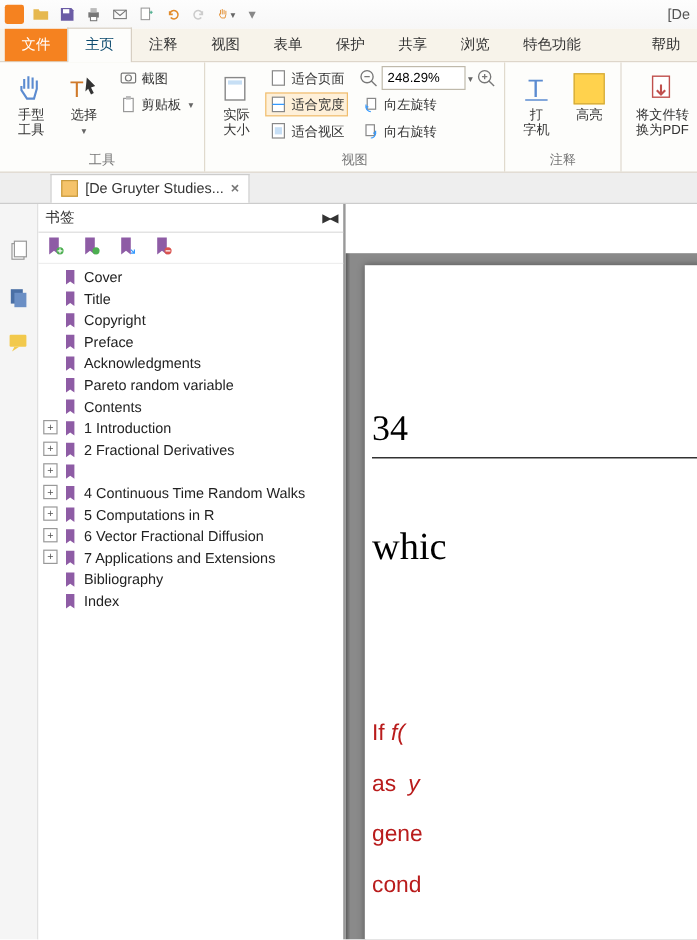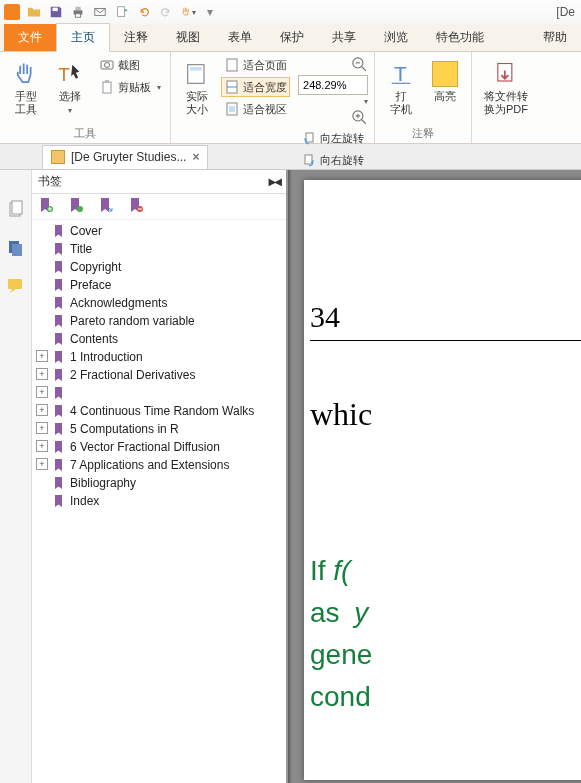--- a/index.html
+++ b/index.html
@@ -29,21 +29,21 @@
 .big-btn .iconbox { width: 28px; height: 28px; display: flex; align-items: center; justify-content: center; }
 .big-btn .lbl { font-size: 11px; text-align: center; line-height: 13px; margin-top: 2px; }
 .big-btn .lbl.tall { height: 26px; }
 .drop-caret { font-size: 8px; color: #666; }
 
 .stack { display: flex; flex-direction: column; gap: 2px; }
 .small-row { display: flex; align-items: center; gap: 3px; height: 20px; padding: 0 3px; cursor: pointer; color: #333; font-size: 11px; white-space: nowrap; }
 .small-row .si { width: 16px; height: 16px; display: flex; align-items: center; justify-content: center; }
 .small-row.sel { background: #fef0d9; border: 1px solid #f0bd6e; padding: 0 2px; }
 
-.zoom-group { display: flex; align-items: flex-end; gap: 2px; flex-direction: column; }
+.zoom-group { display: flex; align-items: center; gap: 2px; }
 .zoom-btn { width: 18px; height: 18px; display: flex; align-items: center; justify-content: center; cursor: pointer; }
 .zoom-input { width: 70px; height: 20px; border: 1px solid #bfb9ab; background: #fff; font-size: 11px; text-align: left; padding: 0 4px; }
 
 .highlight-swatch { width: 26px; height: 26px; background: #ffd24d; border: 1px solid #d1a93a; }
 
 
 .docstrip { height: 26px; background: #eee; display: flex; align-items: center; border-bottom: 1px solid #ccc; padding-left: 42px; }
 .doctab { height: 24px; background: #fff; border: 1px solid #ccc; border-bottom: none; display: flex; align-items: center; padding: 0 8px; gap: 6px; font-size: 12px; color: #333; }
 .doctab .docicon { width: 14px; height: 14px; background: #f5c36a; border: 1px solid #c79a3e; }
 .doctab .close { color: #777; cursor: pointer; font-weight: bold; }
@@ -60,27 +60,27 @@
 .bm-tools { height: 26px; display: flex; align-items: center; padding: 0 6px; gap: 14px; border-bottom: 1px solid #eee; }
 .bm-tools svg { width: 16px; height: 16px; }
 .bm-tree { flex: 1; overflow: auto; padding: 4px 2px; }
 .bm-item { display: flex; align-items: flex-start; height: 18px; font-size: 12px; color: #222; cursor: pointer; }
 .bm-exp { width: 12px; height: 12px; border: 1px solid #999; display: flex; align-items: center; justify-content: center; font-size: 9px; line-height: 9px; color: #555; margin-left: 2px; }
 .bm-exp.blank { border: none; }
 .bm-ic { width: 14px; height: 14px; margin: 0 4px 0 4px; }
 .bm-ic svg { width: 14px; height: 14px; }
 .bm-lbl { white-space: nowrap; }
 
-.pageview { flex: 1; background: #8a8a8a; position: relative; overflow: hidden; }
+.pageview { flex: 1; background: #8a8a8a; position: relative; overflow: hidden; margin-top: 41px; }
 .pageview .shadow-left { position: absolute; left: 0; top: 0; width: 4px; height: 100%; background: linear-gradient(to right, rgba(0,0,0,.35), transparent); }
 .page { position: absolute; left: 16px; top: 10px; width: 400px; height: 600px; background: #fff; box-shadow: 0 0 6px rgba(0,0,0,.4); padding: 0 0 0 0; }
 .page .pnum { position: absolute; top: 120px; left: 6px; font-family: Georgia, serif; font-size: 30px; color: #000; }
 .page .rule { position: absolute; top: 160px; left: 6px; width: 400px; height: 1px; background: #000; }
 .page .word1 { position: absolute; top: 216px; left: 6px; font-family: Georgia, serif; font-size: 32px; color: #000; }
-.page .body { position: absolute; top: 370px; left: 6px; font-family: Georgia, serif; font-size: 28px; color: #15803d; line-height: 42px; }
+.page .body { position: absolute; top: 370px; left: 6px; font-family: Georgia, serif; font-size: 19px; color: #b91c1c; line-height: 42px; }
 .page .body .it { font-style: italic; }
 </style>
 </head>
 <body>
 
 <div class="titlebar">
   <div class="logo"></div>
   <span class="qat-icon">
       <svg viewBox="0 0 16 16">
         <path fill="#e6b84f" d="M1 3h5l1 2h8v8H1z"></path>

